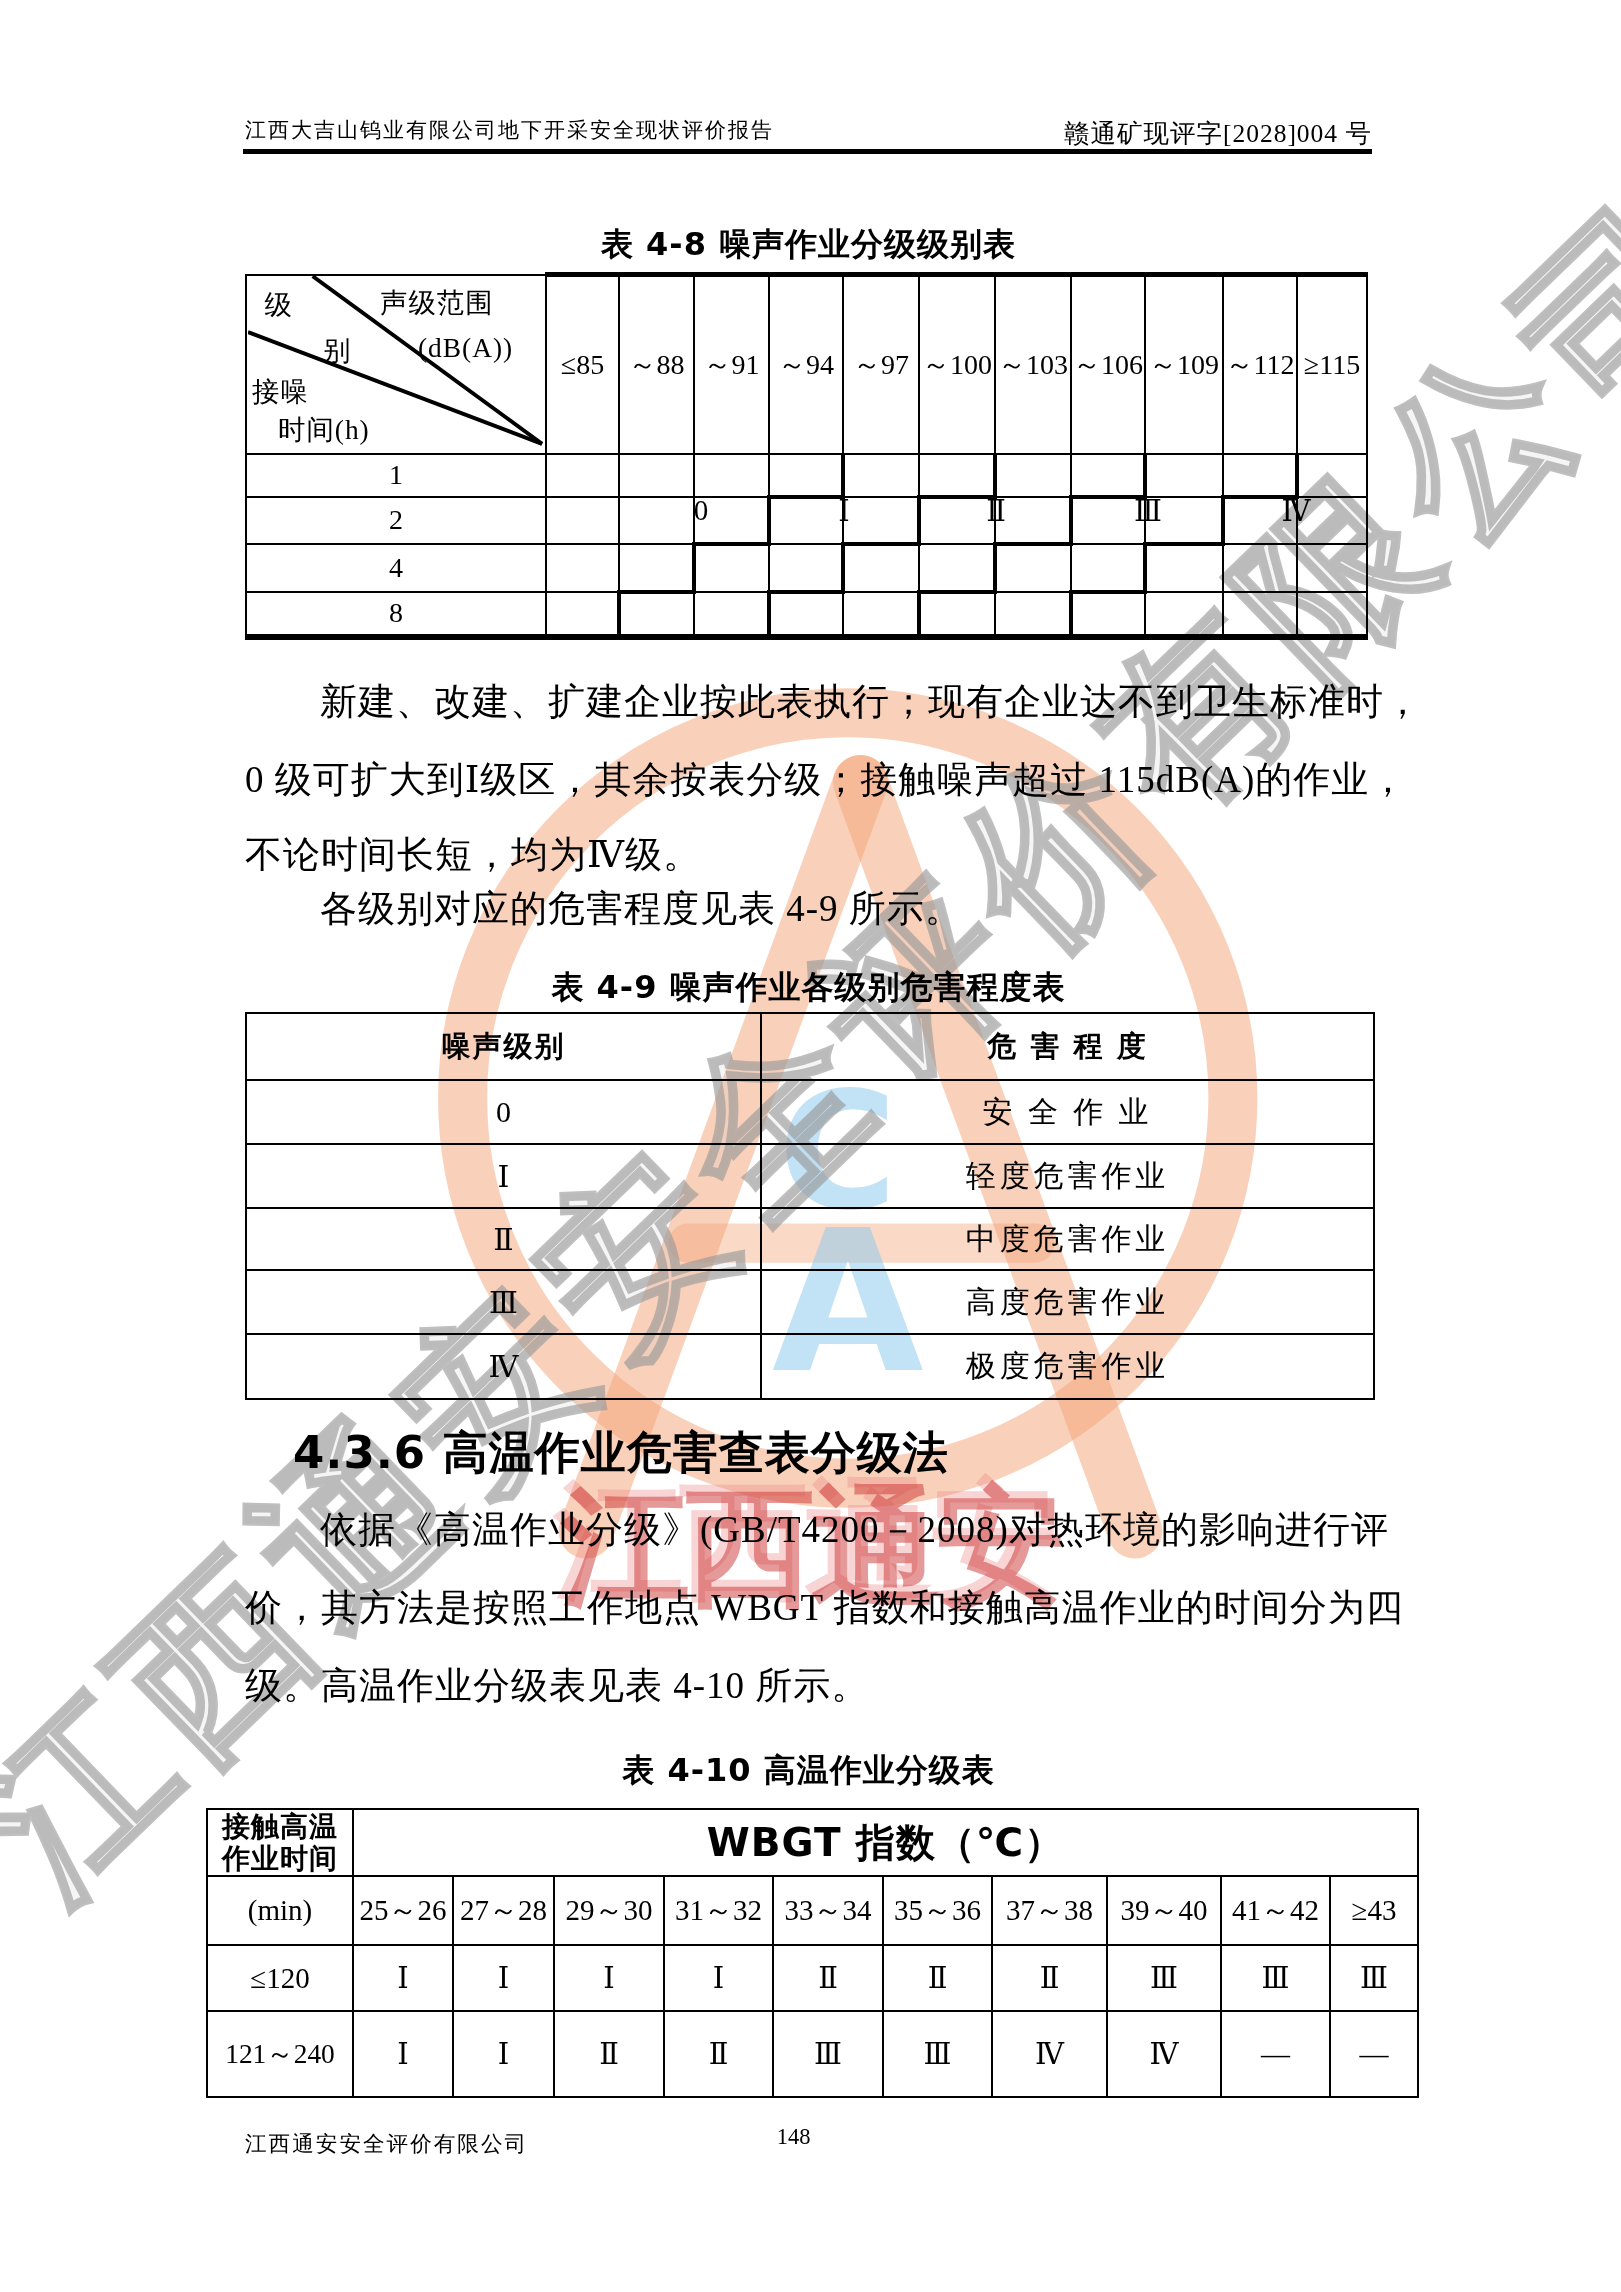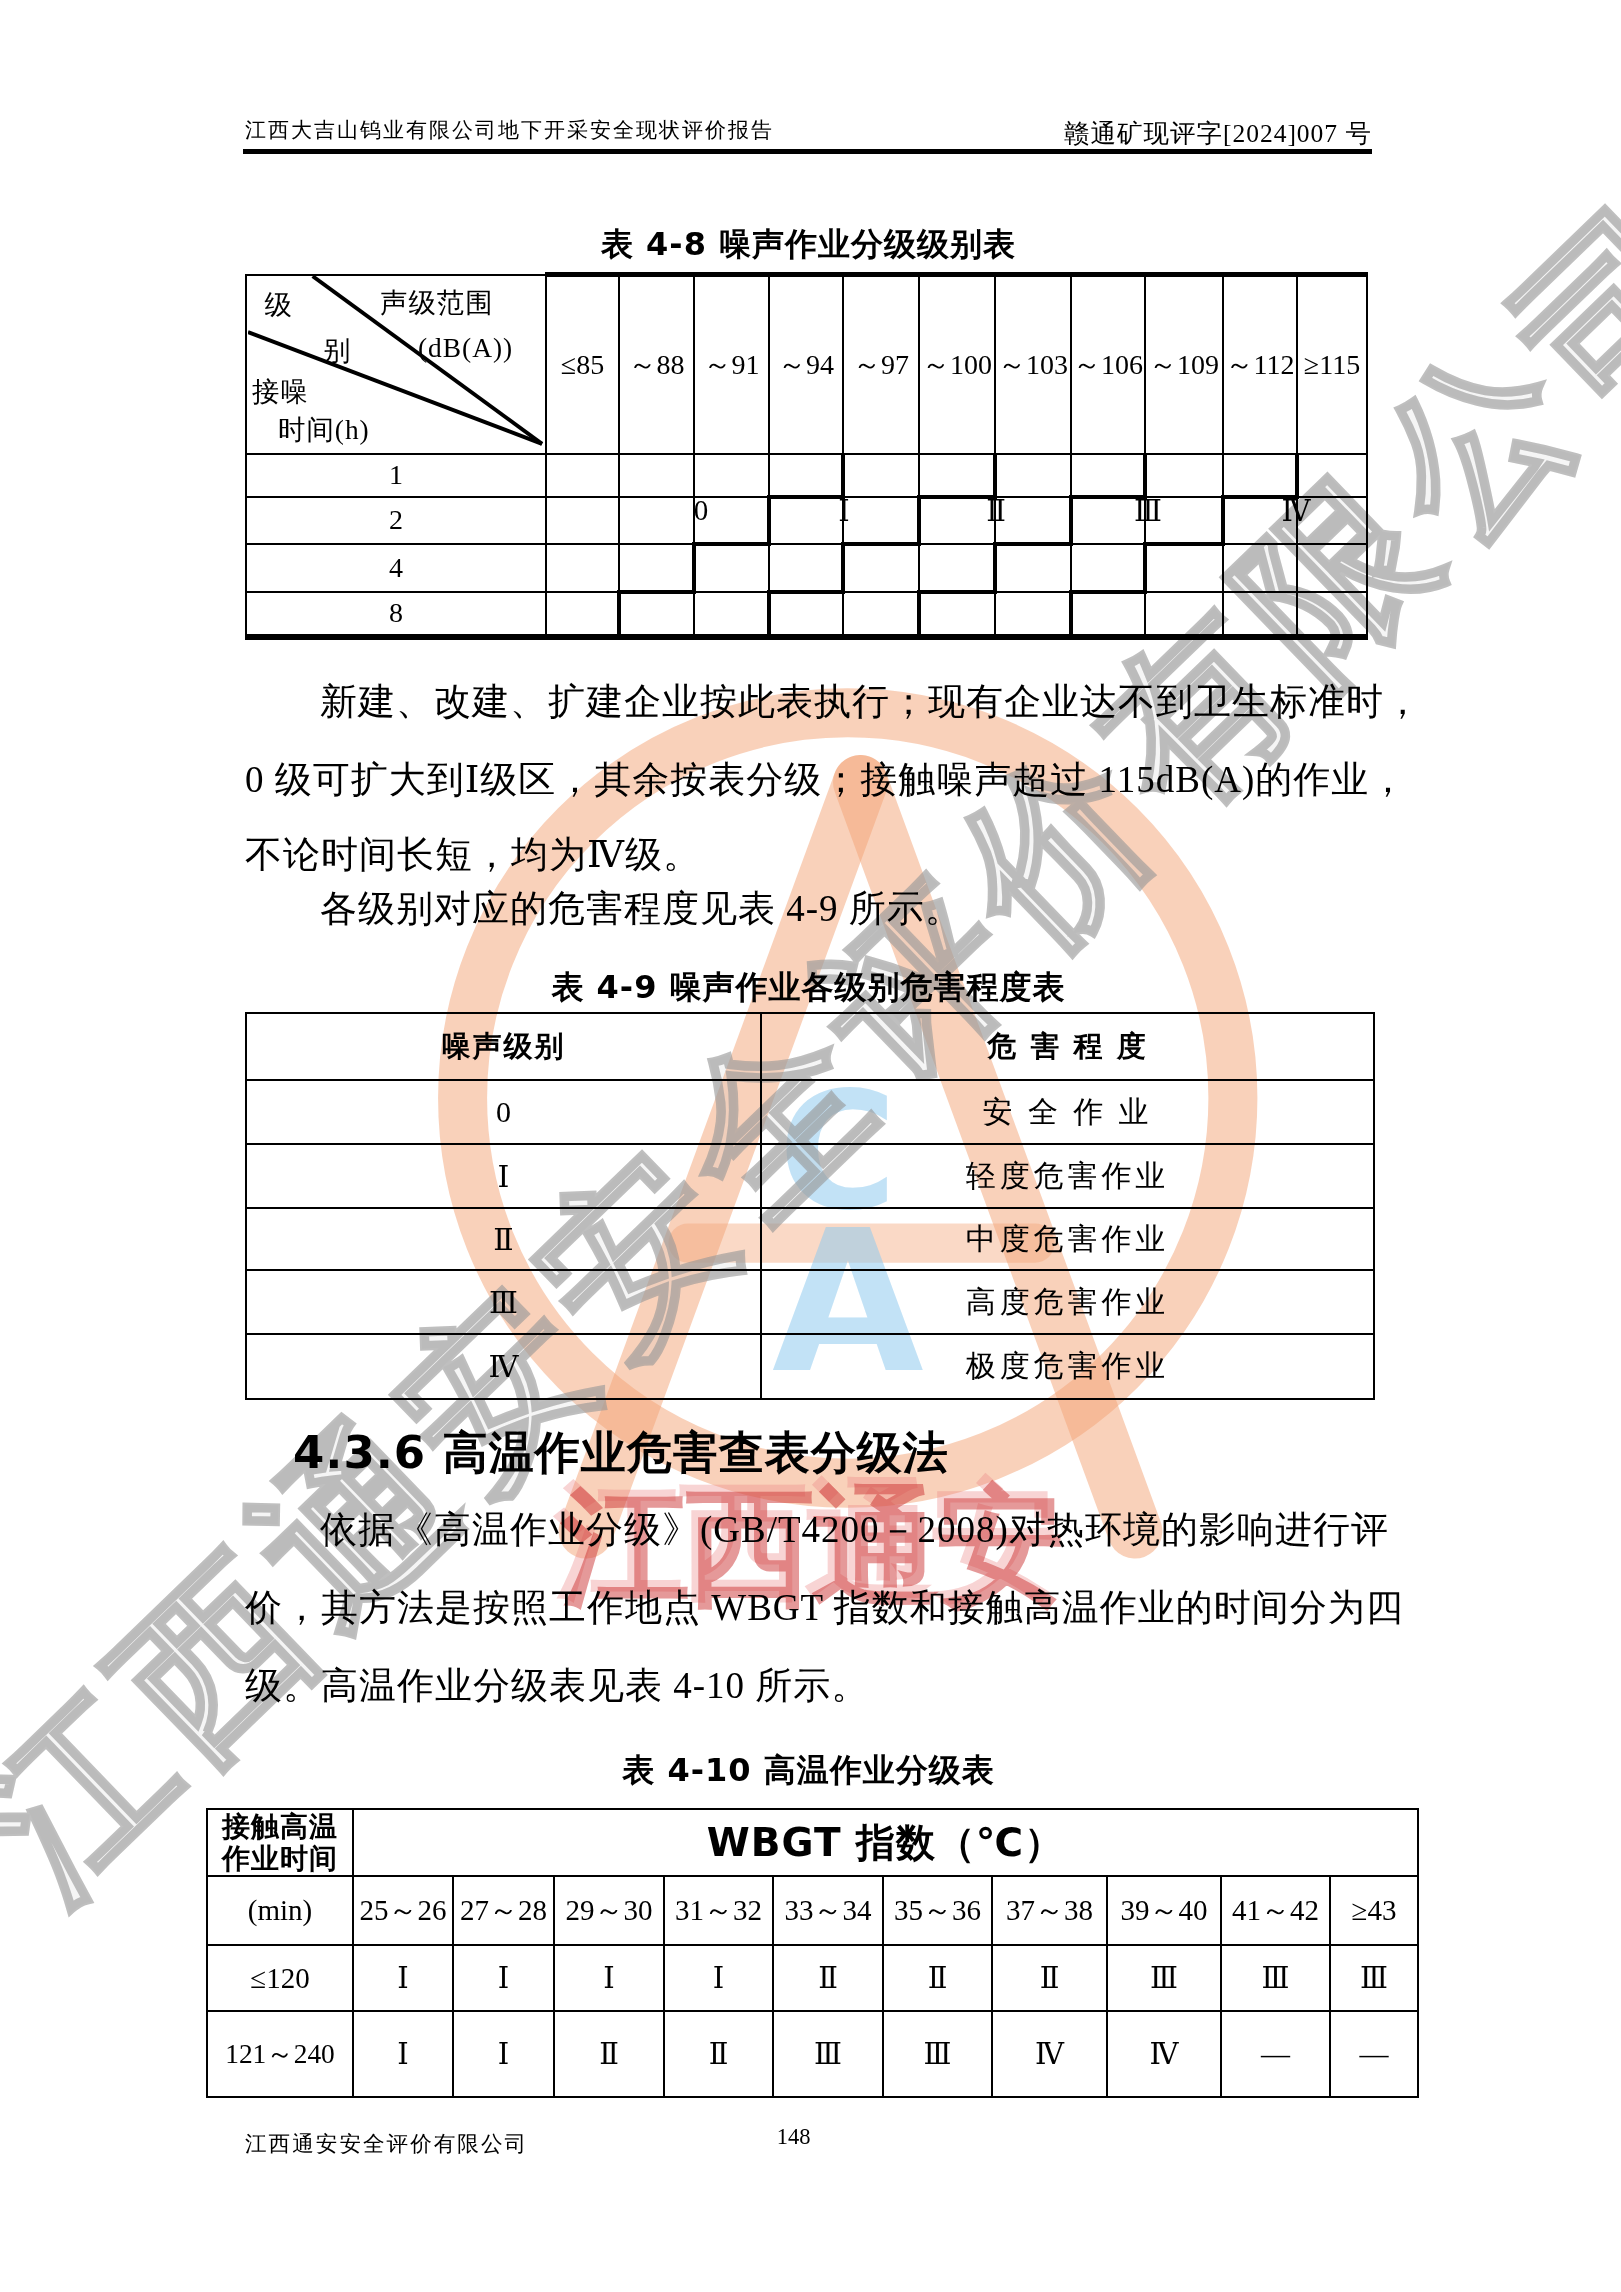--- a/index.html
+++ b/index.html
@@ -97,21 +97,21 @@
       <text x="855" y="1232" text-anchor="middle" font-family="DejaVu Sans, Liberation Sans, sans-serif" font-weight="bold" font-size="165" fill="#8fcbee" fill-opacity="0.55">C</text>
       <text x="865" y="1398" text-anchor="middle" font-family="DejaVu Sans, Liberation Sans, sans-serif" font-weight="bold" font-size="200" fill="#8fcbee" fill-opacity="0.55">A</text>
     </svg>
     <div class="wm-diag">江西通安安全评价有限公司</div>
     <div class="wm-red">江西通安</div>
   </div>
 
   <div class="content">
 
     <div class="abs hdr-l">江西大吉山钨业有限公司地下开采安全现状评价报告</div>
-    <div class="abs hdr-r">赣通矿现评字[2024]007 号</div>
+    <div class="abs hdr-r">赣通矿现评字[2028]004 号</div>
     <div class="abs hdr-rule"></div>
 
     <div class="abs tbl-title" id="t48-title">表 4-8 噪声作业分级级别表</div>
 
     <div class="abs t48wrap">
       <table class="t48">
         <colgroup>
           <col style="width:300px">
             <col style="width:73px">
             <col style="width:75px">

